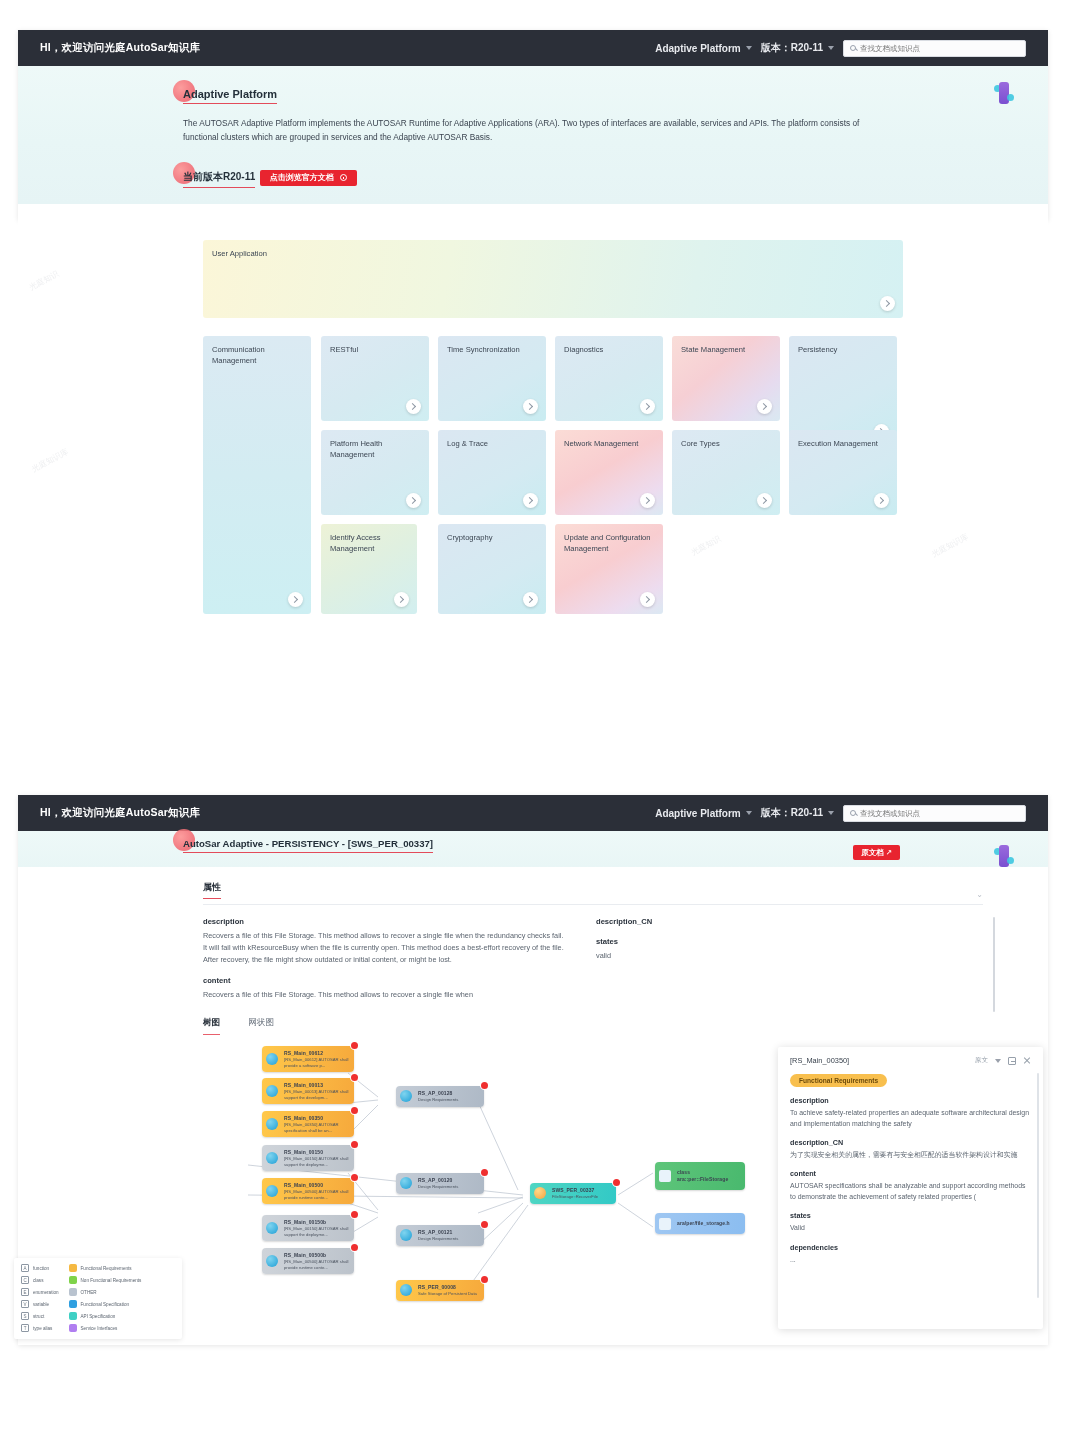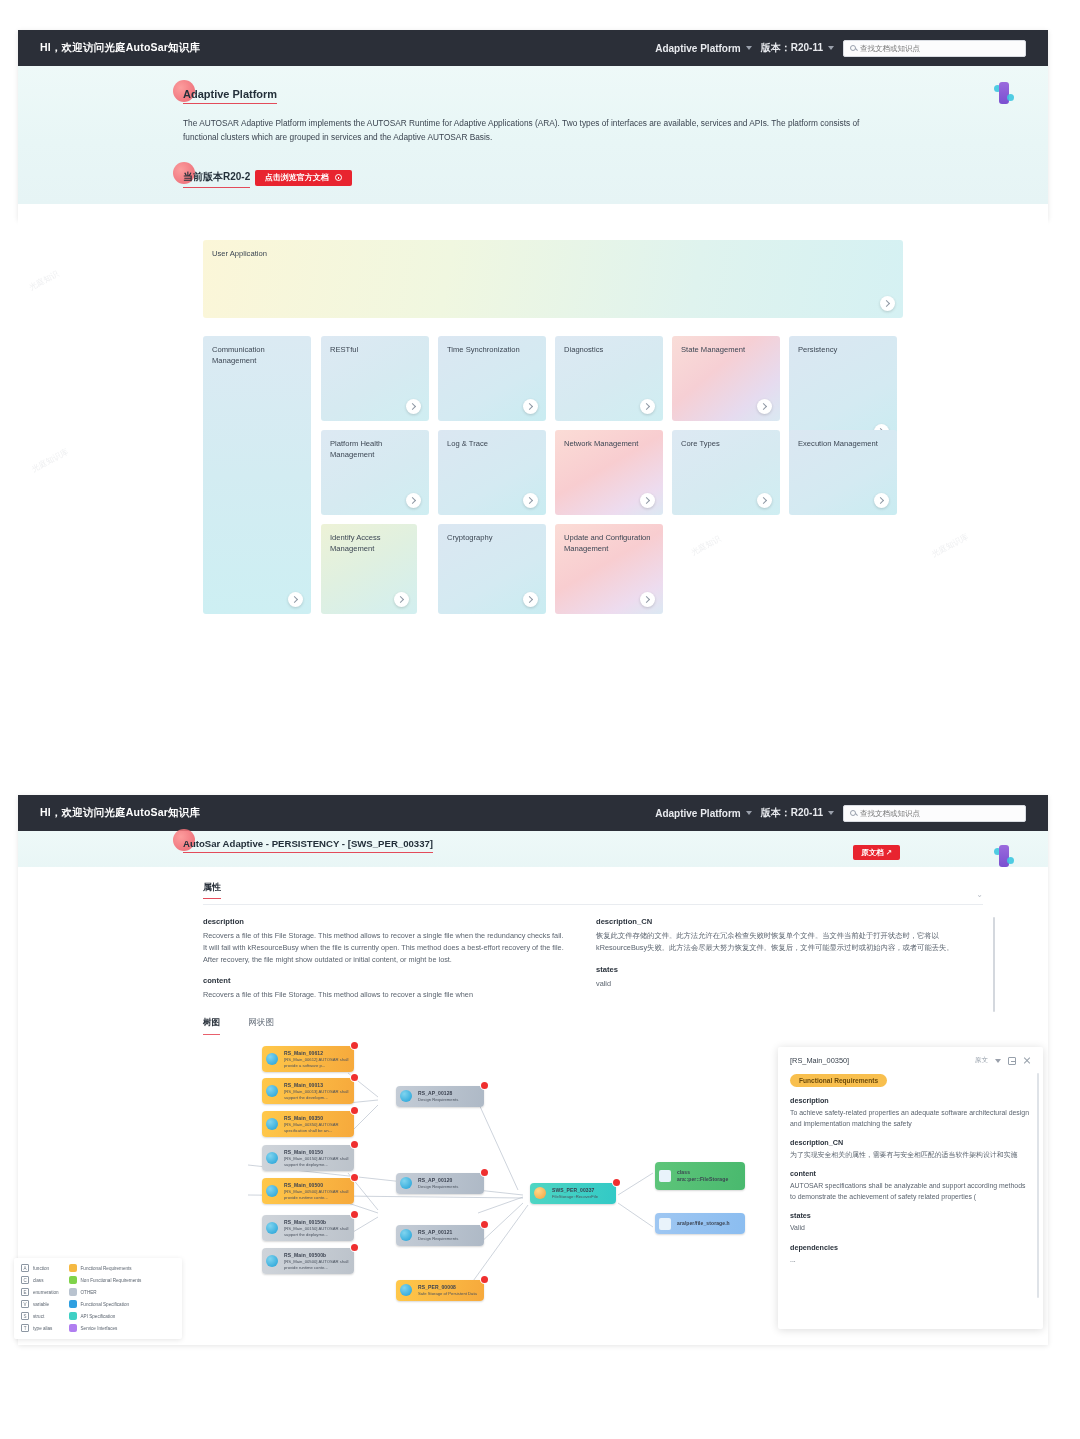--- a/index.html
+++ b/index.html
@@ -175,21 +175,21 @@
           <span class="d2"></span>
       </div>
       <div class="hero-inner">
         <div class="dot-title">
           <span class="blob"></span>
           <span class="txt">Adaptive Platform</span>
         </div>
         <p>The AUTOSAR Adaptive Platform implements the AUTOSAR Runtime for Adaptive Applications (ARA). Two types of interfaces are available, services and APIs. The platform consists of functional clusters which are grouped in services and the Adaptive AUTOSAR Basis.</p>
         <div class="dot-title hero-ver">
           <span class="blob"></span>
-          <span class="txt">当前版本R20-2</span>
+          <span class="txt">当前版本R20-11</span>
         </div>
         <button class="doc-btn">
           <span>点击浏览官方文档</span>
           <span class="clk"></span>
         </button>
       </div>
     </div>
   </div>
 
   <div class="app" style="top:220px; height:400px; box-shadow:none;">
@@ -308,21 +308,20 @@
       <hr>
       <div class="attr-cols">
         <div class="attr-col">
           <div class="fld-k">description</div>
           <div class="fld-v">Recovers a file of this File Storage. This method allows to recover a single file when the redundancy checks fail. It will fail with kResourceBusy when the file is currently open. This method does a best-effort recovery of the file. After recovery, the file might show outdated or initial content, or might be lost.</div>
           <div class="fld-k" style="margin-top:11px">content</div>
           <div class="fld-v">Recovers a file of this File Storage. This method allows to recover a single file when</div>
         </div>
         <div class="attr-col">
           <div class="fld-k">description_CN</div>
-          <div class="fld-v">恢复此文件存储的文件。此方法允许在冗余检查失败时恢复单个文件。当文件当前处于打开状态时，它将以kResourceBusy失败。此方法会尽最大努力恢复文件。恢复后，文件可能显示过时或初始内容，或者可能丢失。</div>
           <div class="fld-k" style="margin-top:11px">states</div>
           <div class="fld-v">valid</div>
         </div>
         <div class="attr-scroll"></div>
       </div>
     </div>
 
     <div class="tabs">
       <div class="tab active">树图</div>
       <div class="tab">网状图</div>

